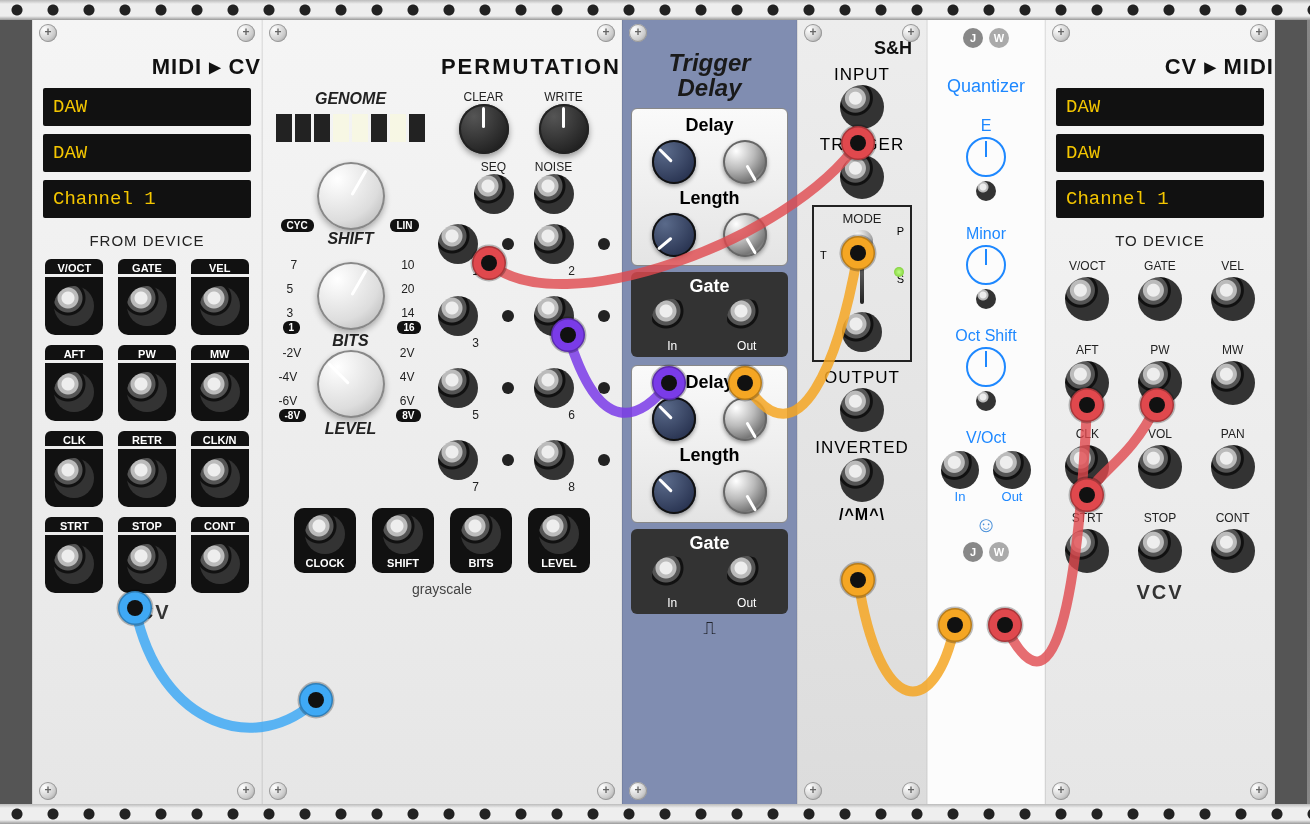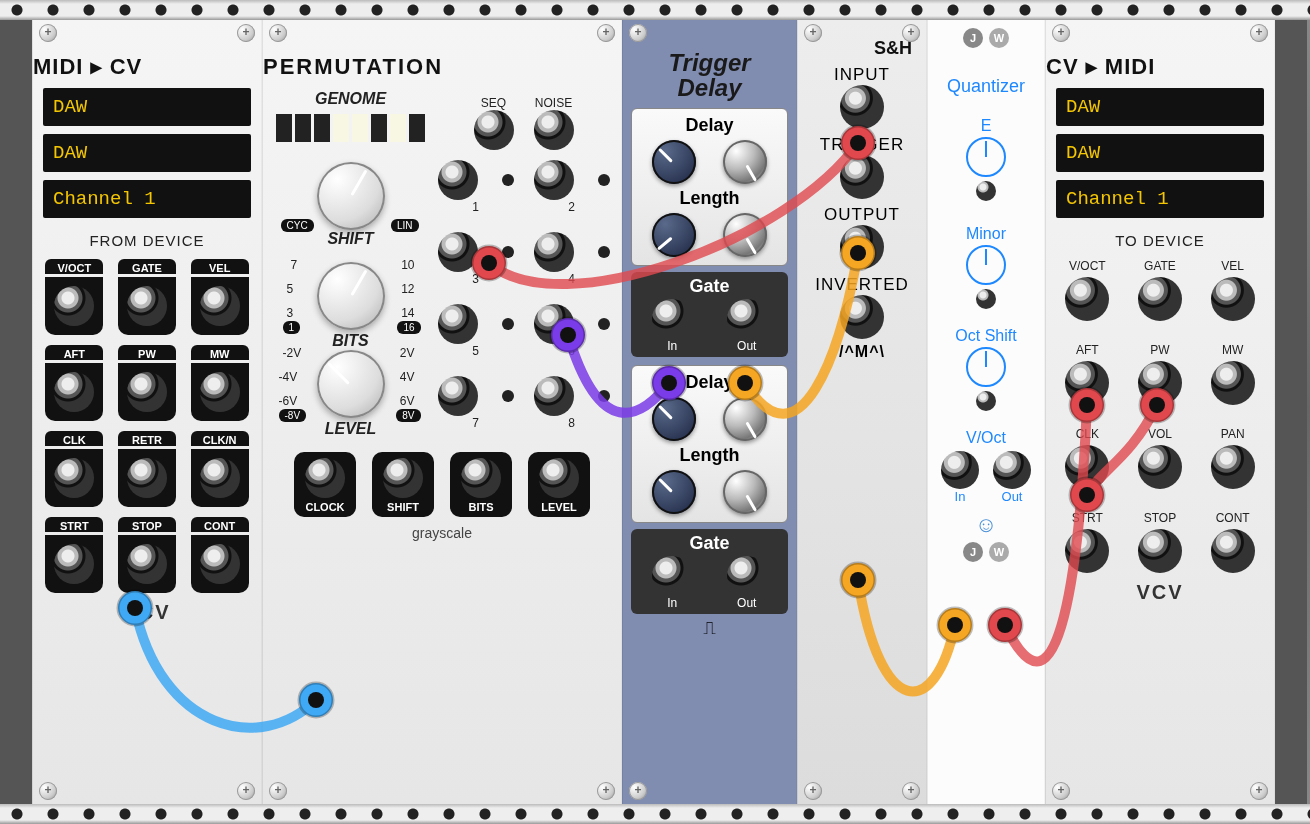--- a/index.html
+++ b/index.html
@@ -51,21 +51,21 @@
     content: '+';
     position: absolute;
     top: 50%; left: 50%;
     transform: translate(-50%,-55%);
     color: #666;
     font-size: 12px;
     font-weight: bold;
   }
   .mod-title {
     width: 100%;
-    text-align: left;
+    text-align: right;
     font-weight: bold;
     font-size: 22px;
     letter-spacing: 1px;
     color: #111;
     margin-top: 34px;
   }
   .mod-title.small { font-size: 18px; letter-spacing: 0; }
   .lcd {
     margin: 8px 10px 0 10px;
     height: 38px;
@@ -165,21 +165,21 @@
   .knob[data-angle="-130"]::after { transform: rotate(-130deg); }
   .knob[data-angle="30"]::after { transform: rotate(30deg); }
   .knob[data-angle="150"]::after { transform: rotate(150deg); }
 
   .small-label { font-size: 12px; text-align: center; color: #222; }
   .small-label.bold { font-weight: bold; font-style: italic; font-size: 16px; }
   .perm-badge {
     background: #111;
     color: #fff;
     font-size: 10px;
-    font-weight: normal;
+    font-weight: bold;
     padding: 1px 6px;
     border-radius: 6px;
   }
   .perm-col {
     display: flex;
     flex-direction: column;
     align-items: center;
   }
   .genome {
     display: flex;
@@ -435,21 +435,21 @@
           <div class="perm-badge" style="position:absolute;right:-34px;bottom:-2px">LIN</div>
         </div>
         <div class="small-label bold">SHIFT</div>
 
         <div style="position:relative;margin-top:14px;">
           <div class="knob white" style="width:68px;height:68px;" data-angle="30"></div>
           <span class="small-label" style="position:absolute;left:-26px;top:-4px">7</span>
           <span class="small-label" style="position:absolute;left:-30px;top:20px">5</span>
           <span class="small-label" style="position:absolute;left:-30px;top:44px">3</span>
           <span class="small-label" style="position:absolute;right:-30px;top:-4px">10</span>
-          <span class="small-label" style="position:absolute;right:-30px;top:20px">12</span>
+          <span class="small-label" style="position:absolute;right:-30px;top:20px">20</span>
           <span class="small-label" style="position:absolute;right:-30px;top:44px">14</span>
           <div class="perm-badge" style="position:absolute;left:-34px;bottom:-4px">1</div>
           <div class="perm-badge" style="position:absolute;right:-36px;bottom:-4px">16</div>
         </div>
         <div class="small-label bold" style="margin-top:2px">BITS</div>
 
         <div style="position:relative;">
           <div class="knob white" style="width:68px;height:68px;" data-angle="-45"></div>
           <span class="small-label" style="position:absolute;left:-34px;top:-4px">-2V</span>
           <span class="small-label" style="position:absolute;left:-38px;top:20px">-4V</span>
@@ -457,20 +457,30 @@
           <span class="small-label" style="position:absolute;right:-30px;top:-4px">2V</span>
           <span class="small-label" style="position:absolute;right:-30px;top:20px">4V</span>
           <span class="small-label" style="position:absolute;right:-30px;top:44px">6V</span>
           <div class="perm-badge" style="position:absolute;left:-38px;bottom:-4px">-8V</div>
           <div class="perm-badge" style="position:absolute;right:-36px;bottom:-4px">8V</div>
         </div>
         <div class="small-label bold" style="margin-top:2px">LEVEL</div>
       </div>
 
       <div style="flex:1;display:flex;flex-direction:column;align-items:center;">
+        <div style="display:flex;gap:30px;">
+          <div class="perm-col">
+            <div class="small-label">CLEAR</div>
+            <div class="knob" style="width:50px;height:50px"></div>
+          </div>
+          <div class="perm-col">
+            <div class="small-label">WRITE</div>
+            <div class="knob" style="width:50px;height:50px"></div>
+          </div>
+        </div>
         <div style="display:flex;gap:20px;margin-top:6px;">
           <div class="perm-col">
             <div class="small-label">SEQ</div>
             <div class="jack" style="width:40px;height:40px"></div>
           </div>
           <div class="perm-col">
             <div class="small-label">NOISE</div>
             <div class="jack" style="width:40px;height:40px"></div>
           </div>
         </div>
@@ -630,20 +640,30 @@
     <div class="sh-label">INPUT</div>
     <div style="display:flex;justify-content:center">
         <div class="jack"></div>
       </div>
 
     <div class="sh-label">TRIGGER</div>
     <div style="display:flex;justify-content:center">
         <div class="jack"></div>
       </div>
 
+    <div class="modebox">
+      <div class="small-label" style="font-size:13px">MODE</div>
+      <div style="position:absolute;right:6px;top:18px;font-size:11px">P</div>
+      <div style="position:absolute;left:6px;top:42px;font-size:11px">T</div>
+      <div style="position:absolute;right:6px;top:66px;font-size:11px">S</div>
+      <div style="position:absolute;right:6px;top:60px;width:10px;height:10px;border-radius:50%;background:radial-gradient(#beff88,#6ec020);"></div>
+      <div class="toggle-sw"></div>
+      <div style="height:52px"></div>
+      <div class="jack" style="width:40px;height:40px"></div>
+    </div>
 
     <div class="sh-label">OUTPUT</div>
     <div style="display:flex;justify-content:center">
         <div class="jack"></div>
       </div>
 
     <div class="sh-label">INVERTED</div>
     <div style="display:flex;justify-content:center">
         <div class="jack"></div>
       </div>

